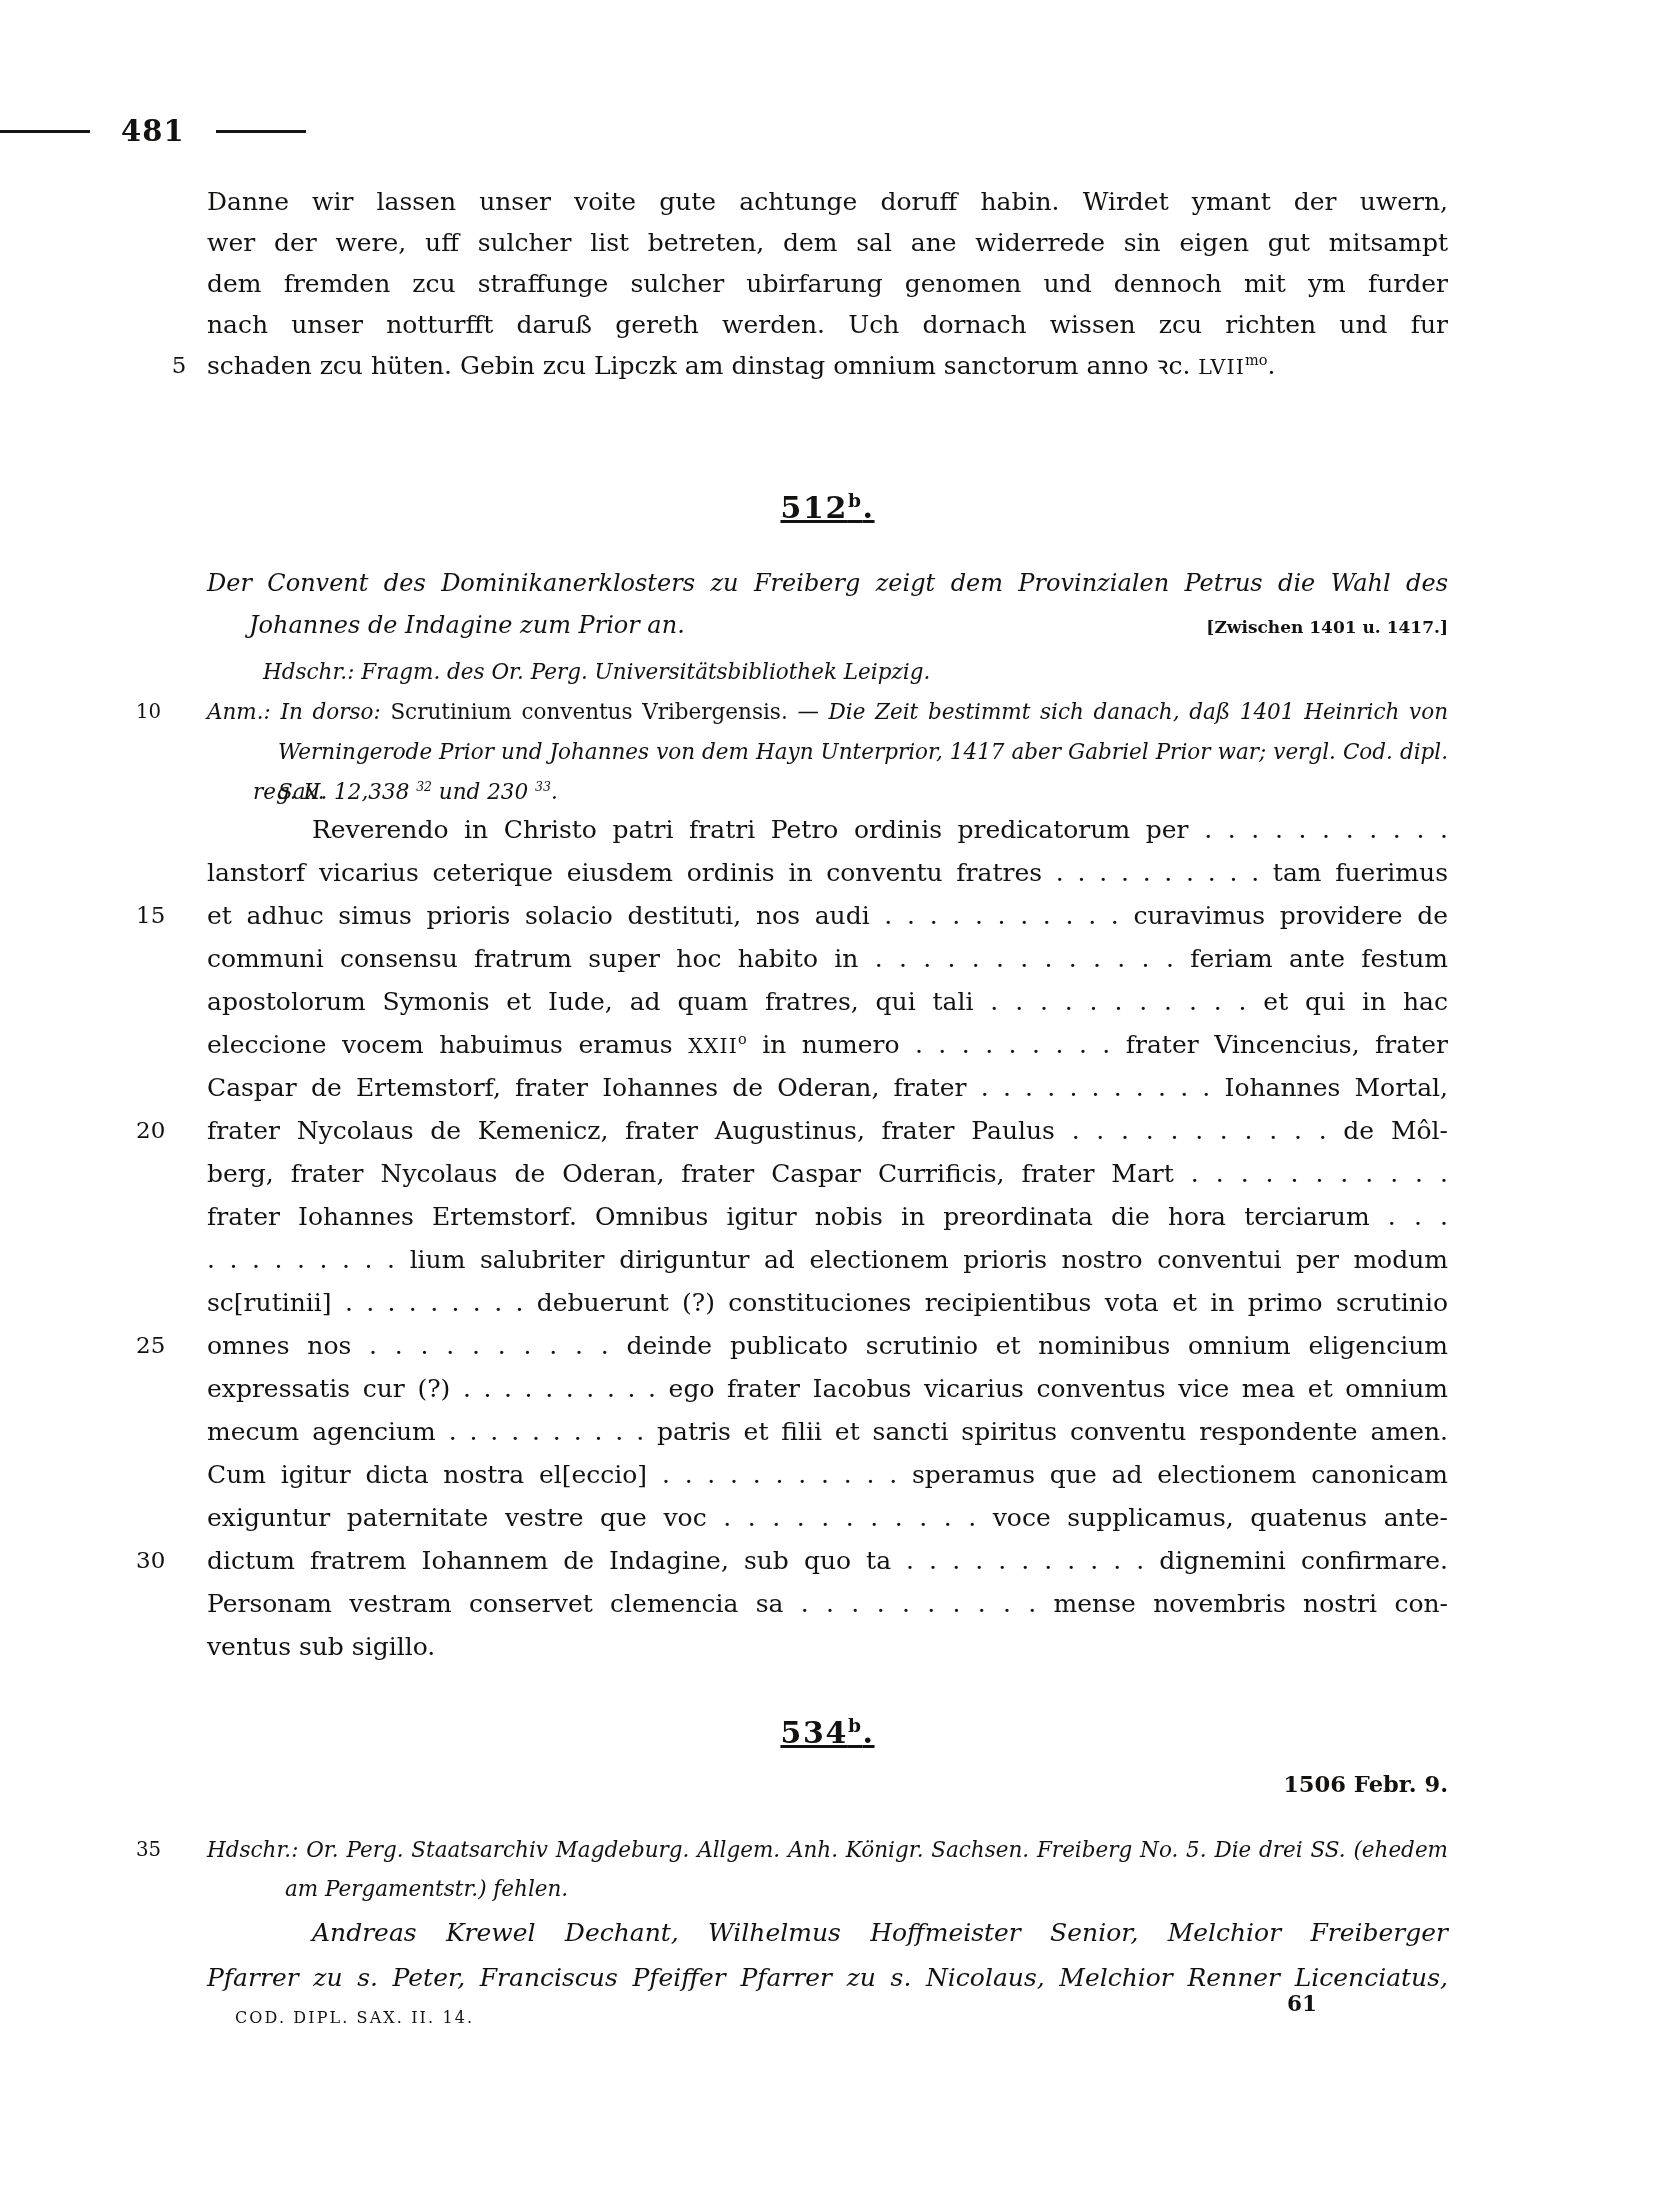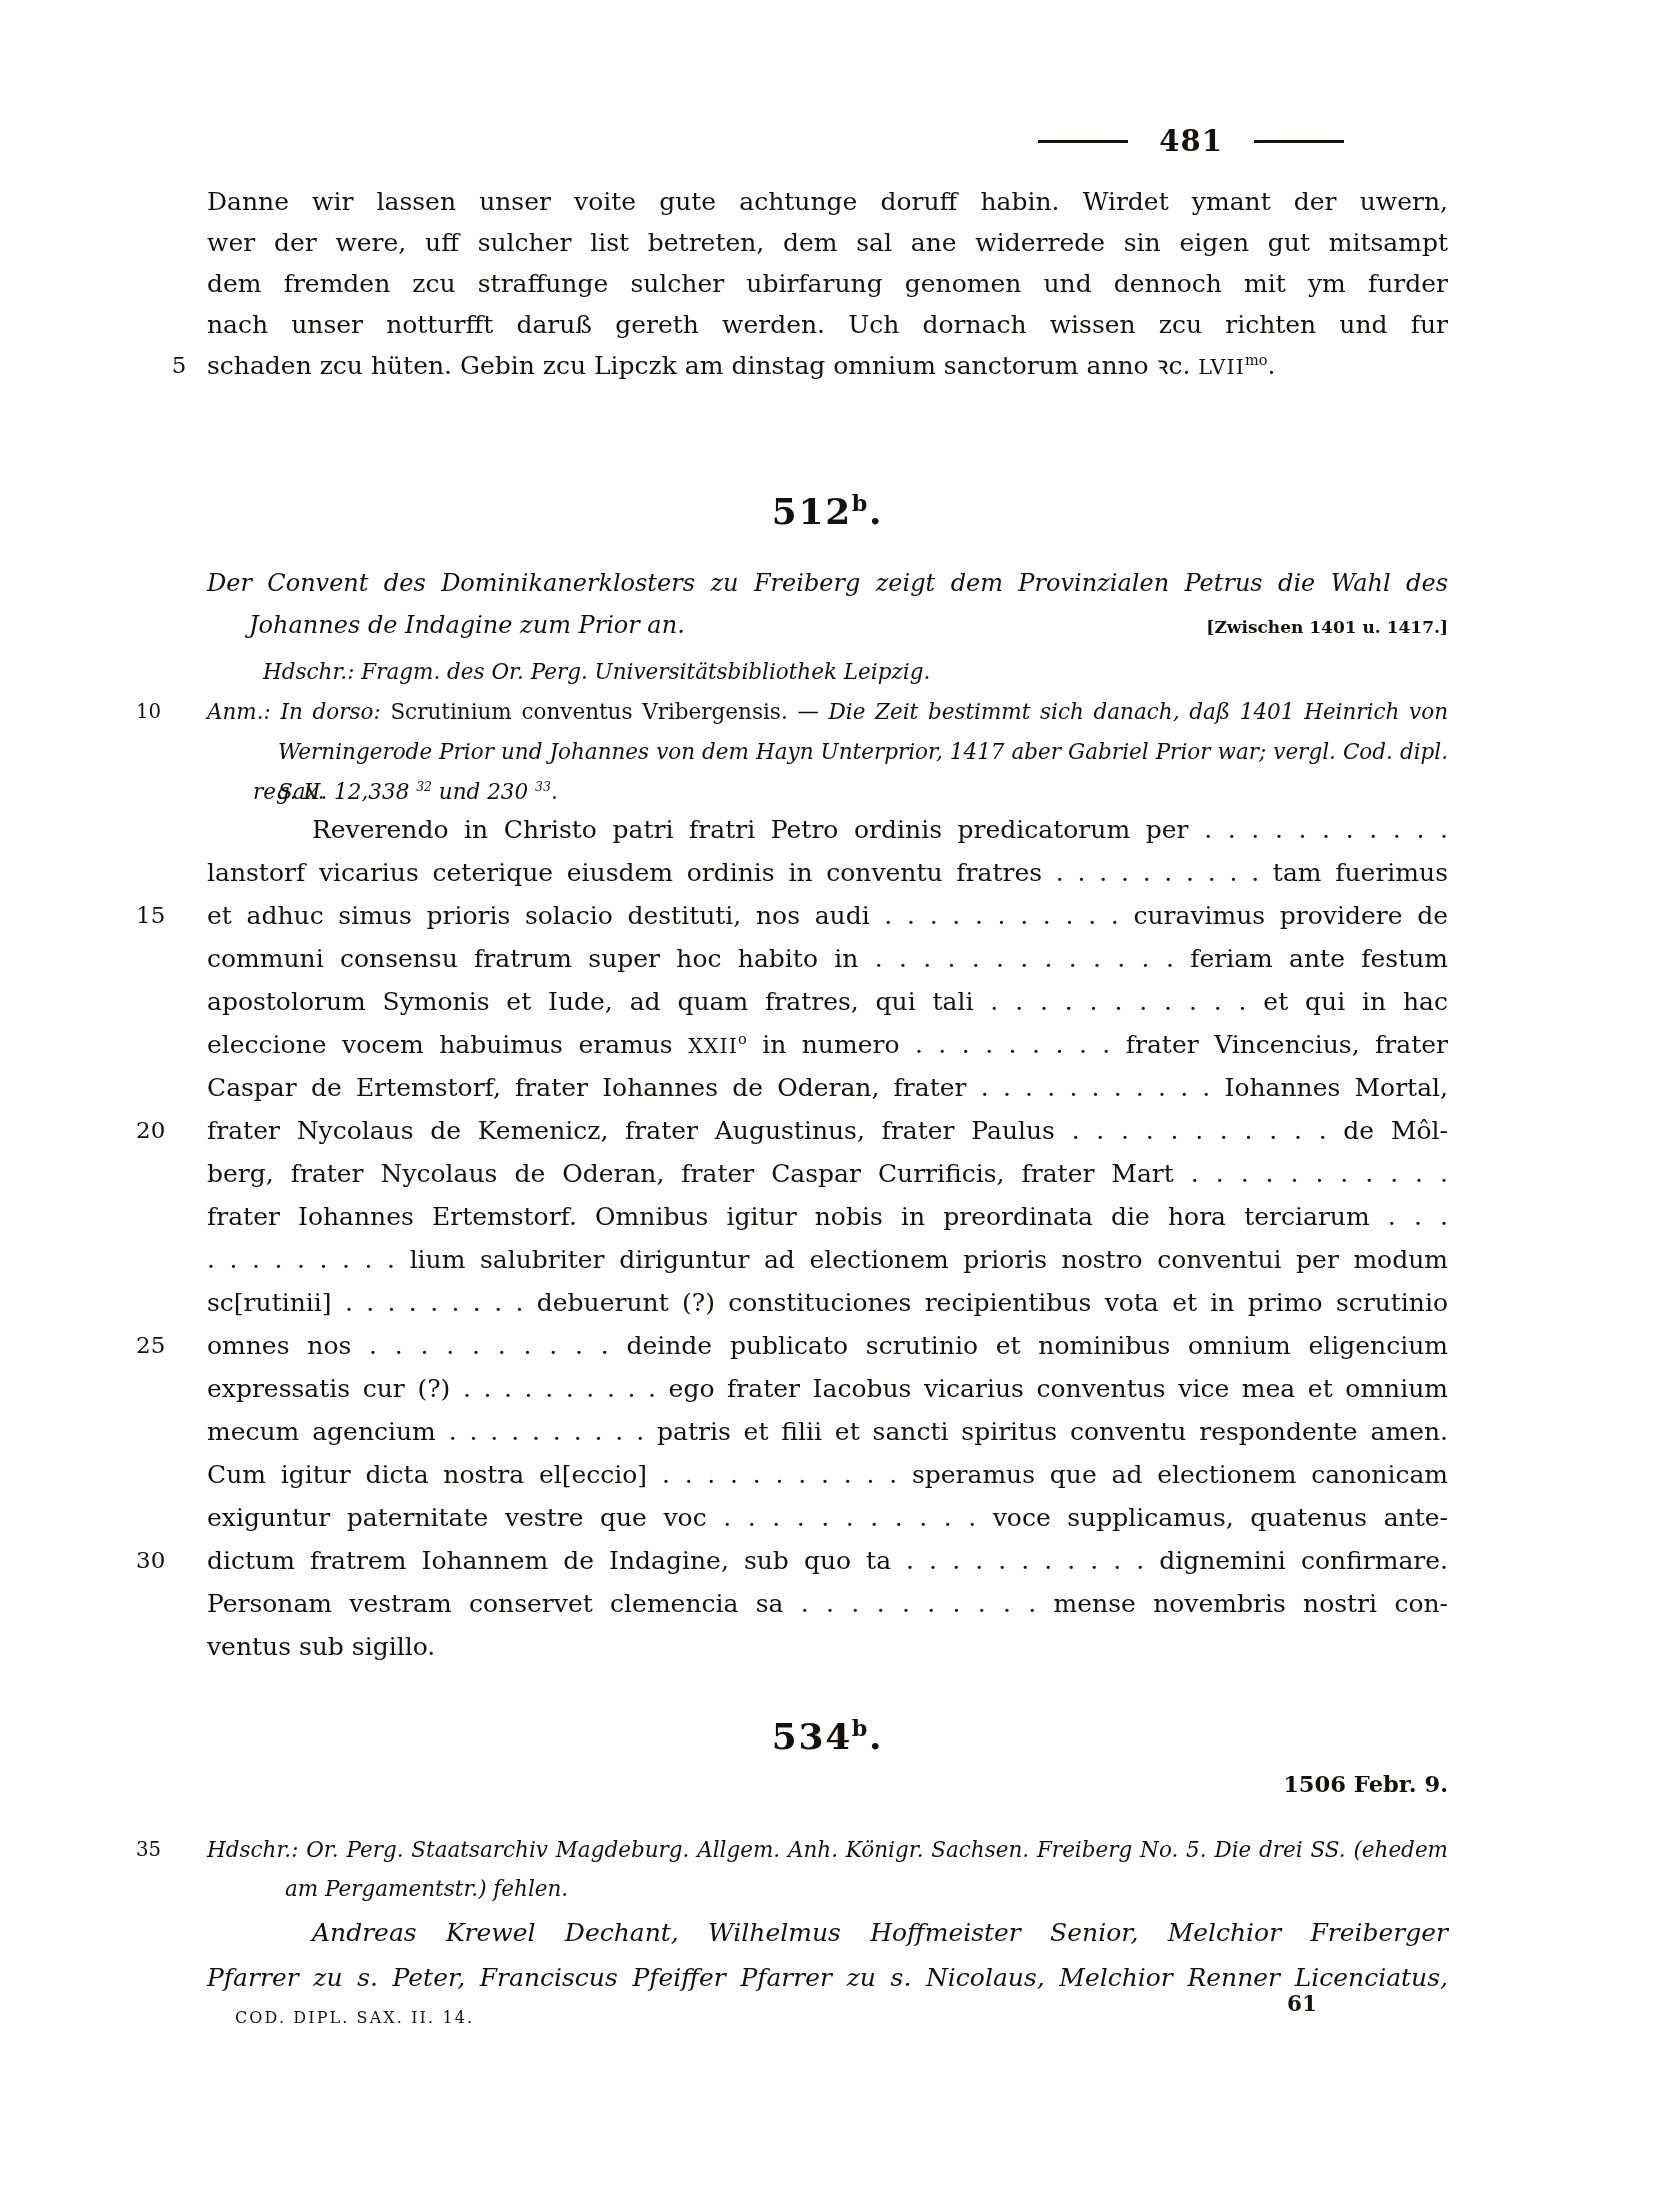--- a/index.html
+++ b/index.html
@@ -1,39 +1,39 @@
 <!DOCTYPE html>
 <html style="font-size:8.6px"><head>
 <meta charset="utf-8">
 <style>
   html,body{margin:0;padding:0;background:#ffffff;}
   body{width:1660px;height:2205px;position:relative;overflow:hidden;
        font-family:"DejaVu Serif", serif;color:#141210;}
   .abs{position:absolute;}
 
   
-  .pagehead{top:124px;left:0;width:1344px;display:flex;align-items:center;justify-content:flex-end;gap:31px;}
+  .pagehead{top:114px;left:0;width:1344px;display:flex;align-items:center;justify-content:flex-start;gap:31px;}
   .rule{width:90px;border-top:3.2px solid #171512;height:0;}
   .pagenum{font-size:29px;font-weight:bold;letter-spacing:1.1px;}
 
   
   .lines{width:1241px;}
   .line{position:relative;white-space:nowrap;}
   .line.j{white-space:normal;text-align:justify;text-align-last:justify;}
   .ln{position:absolute;left:-71px;top:0;width:60px;text-align:right;box-sizing:border-box;
       padding-right:9.7px;font-size:0.92em;}
   sup{font-size:0.58em;vertical-align:super;line-height:0;}
   .it{font-style:italic;}
   .sc{font-size:0.82em;letter-spacing:1.1px;}
 
   
   .para1{top:181px;left:207px;font-size:25px;}
   .para1 .line{height:41px;line-height:41px;}
 
-  .sechead{left:207px;width:1241px;text-align:center;font-size:36px;font-weight:bold;letter-spacing:1.6px;}
+  .sechead{left:207px;width:1241px;text-align:center;font-size:30px;font-weight:bold;letter-spacing:1.6px;text-decoration:underline;}
   .h512{top:490px;}
   .h534{top:1715px;}
   .sechead sup{font-size:0.62em;}
 
   .regest{top:562px;left:207px;font-size:24px;}
   .regest .line{height:42px;line-height:42px;}
   .regest-row{display:flex;justify-content:space-between;align-items:baseline;height:42px;line-height:42px;margin-left:42px;}
   .regest-left{font-style:italic;}
   .regest-date{font-weight:bold;font-size:17px;}
 

